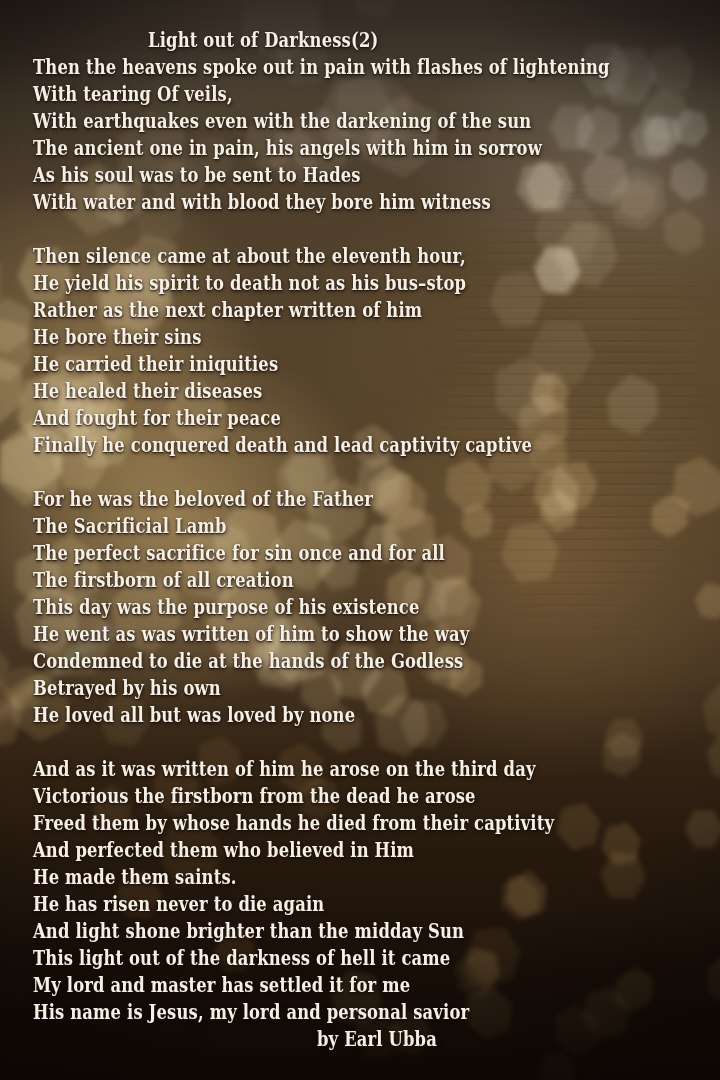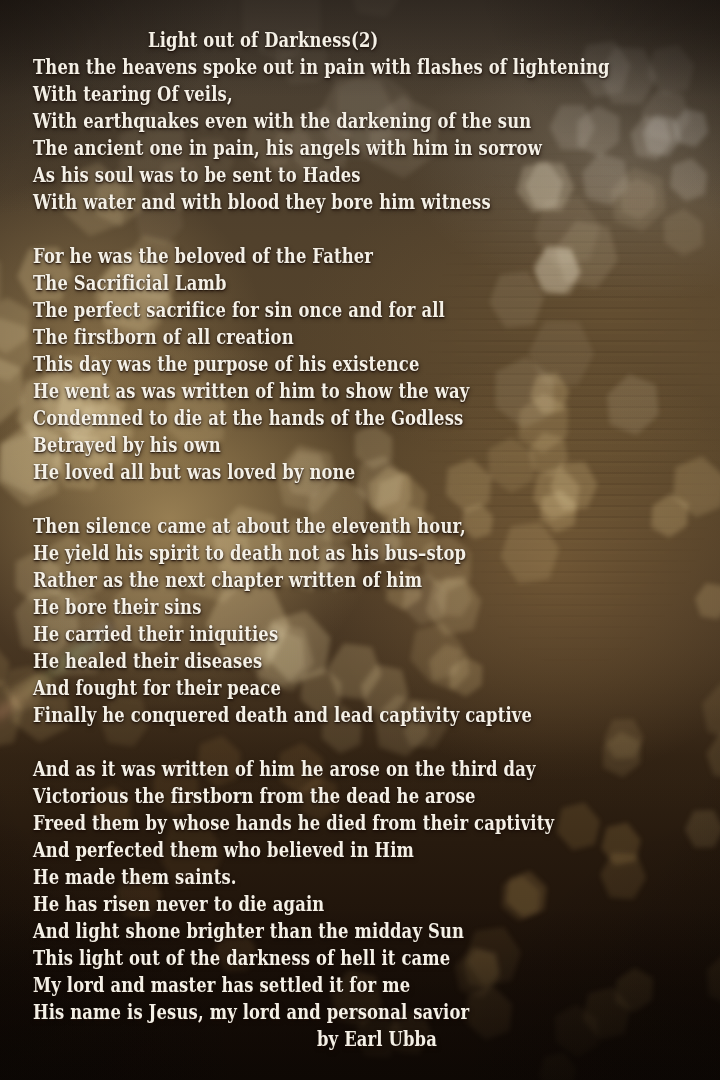--- a/index.html
+++ b/index.html
@@ -500,39 +500,39 @@
     <div>
         <div class="stanza">
           <div class="line">Then the heavens spoke out in pain with flashes of lightening</div>
           <div class="line">With tearing Of veils,</div>
           <div class="line">With earthquakes even with the darkening of the sun</div>
           <div class="line">The ancient one in pain, his angels with him in sorrow</div>
           <div class="line">As his soul was to be sent to Hades</div>
           <div class="line">With water and with blood they bore him witness</div>
         </div>
         <div class="stanza">
+          <div class="line">Then silence came at about the eleventh hour,</div>
+          <div class="line">He yield his spirit to death not as his bus–stop</div>
+          <div class="line">Rather as the next chapter written of him</div>
+          <div class="line">He bore their sins</div>
+          <div class="line">He carried their iniquities</div>
+          <div class="line">He healed their diseases</div>
+          <div class="line">And fought for their peace</div>
+          <div class="line">Finally he conquered death and lead captivity captive</div>
+        </div>
+        <div class="stanza">
           <div class="line">For he was the beloved of the Father</div>
           <div class="line">The Sacrificial Lamb</div>
           <div class="line">The perfect sacrifice for sin once and for all</div>
           <div class="line">The firstborn of all creation</div>
           <div class="line">This day was the purpose of his existence</div>
           <div class="line">He went as was written of him to show the way</div>
           <div class="line">Condemned to die at the hands of the Godless</div>
           <div class="line">Betrayed by his own</div>
           <div class="line">He loved all but was loved by none</div>
-        </div>
-        <div class="stanza">
-          <div class="line">Then silence came at about the eleventh hour,</div>
-          <div class="line">He yield his spirit to death not as his bus–stop</div>
-          <div class="line">Rather as the next chapter written of him</div>
-          <div class="line">He bore their sins</div>
-          <div class="line">He carried their iniquities</div>
-          <div class="line">He healed their diseases</div>
-          <div class="line">And fought for their peace</div>
-          <div class="line">Finally he conquered death and lead captivity captive</div>
         </div>
         <div class="stanza">
           <div class="line">And as it was written of him he arose on the third day</div>
           <div class="line">Victorious the firstborn from the dead he arose</div>
           <div class="line">Freed them by whose hands he died from their captivity</div>
           <div class="line">And perfected them who believed in Him</div>
           <div class="line">He made them saints.</div>
           <div class="line">He has risen never to die again</div>
           <div class="line">And light shone brighter than the midday Sun</div>
           <div class="line">This light out of the darkness of hell it came</div>

